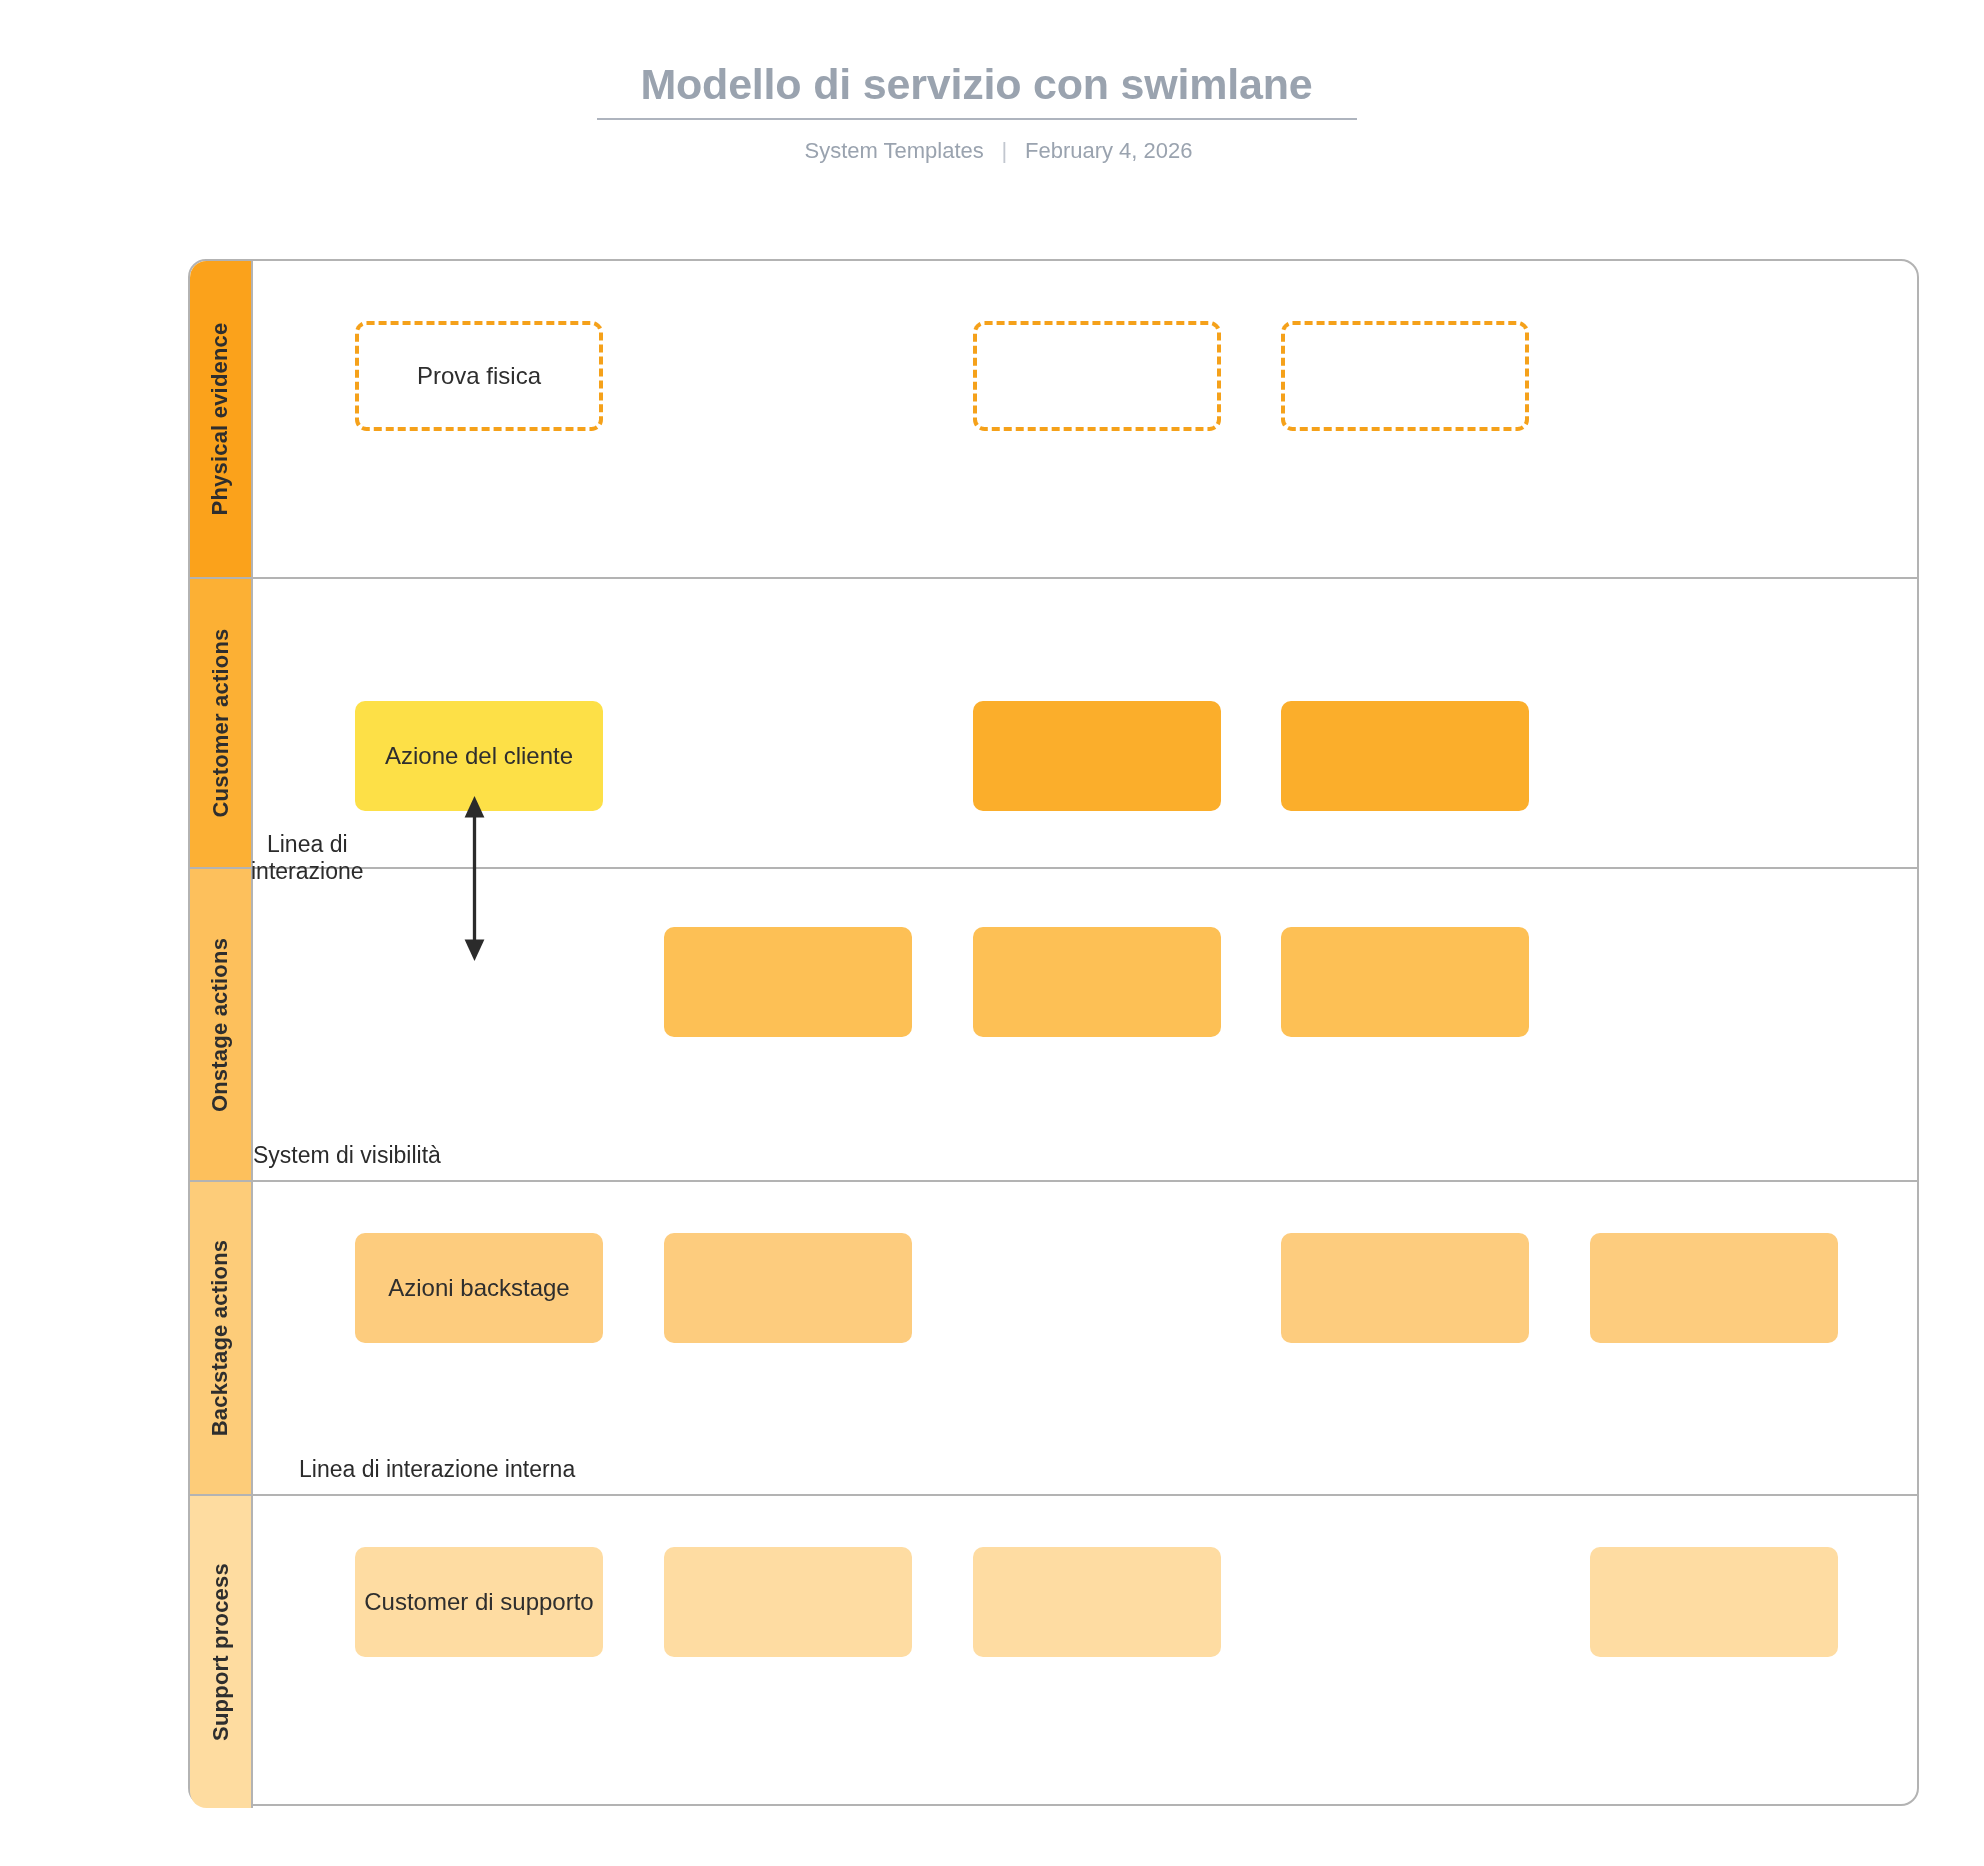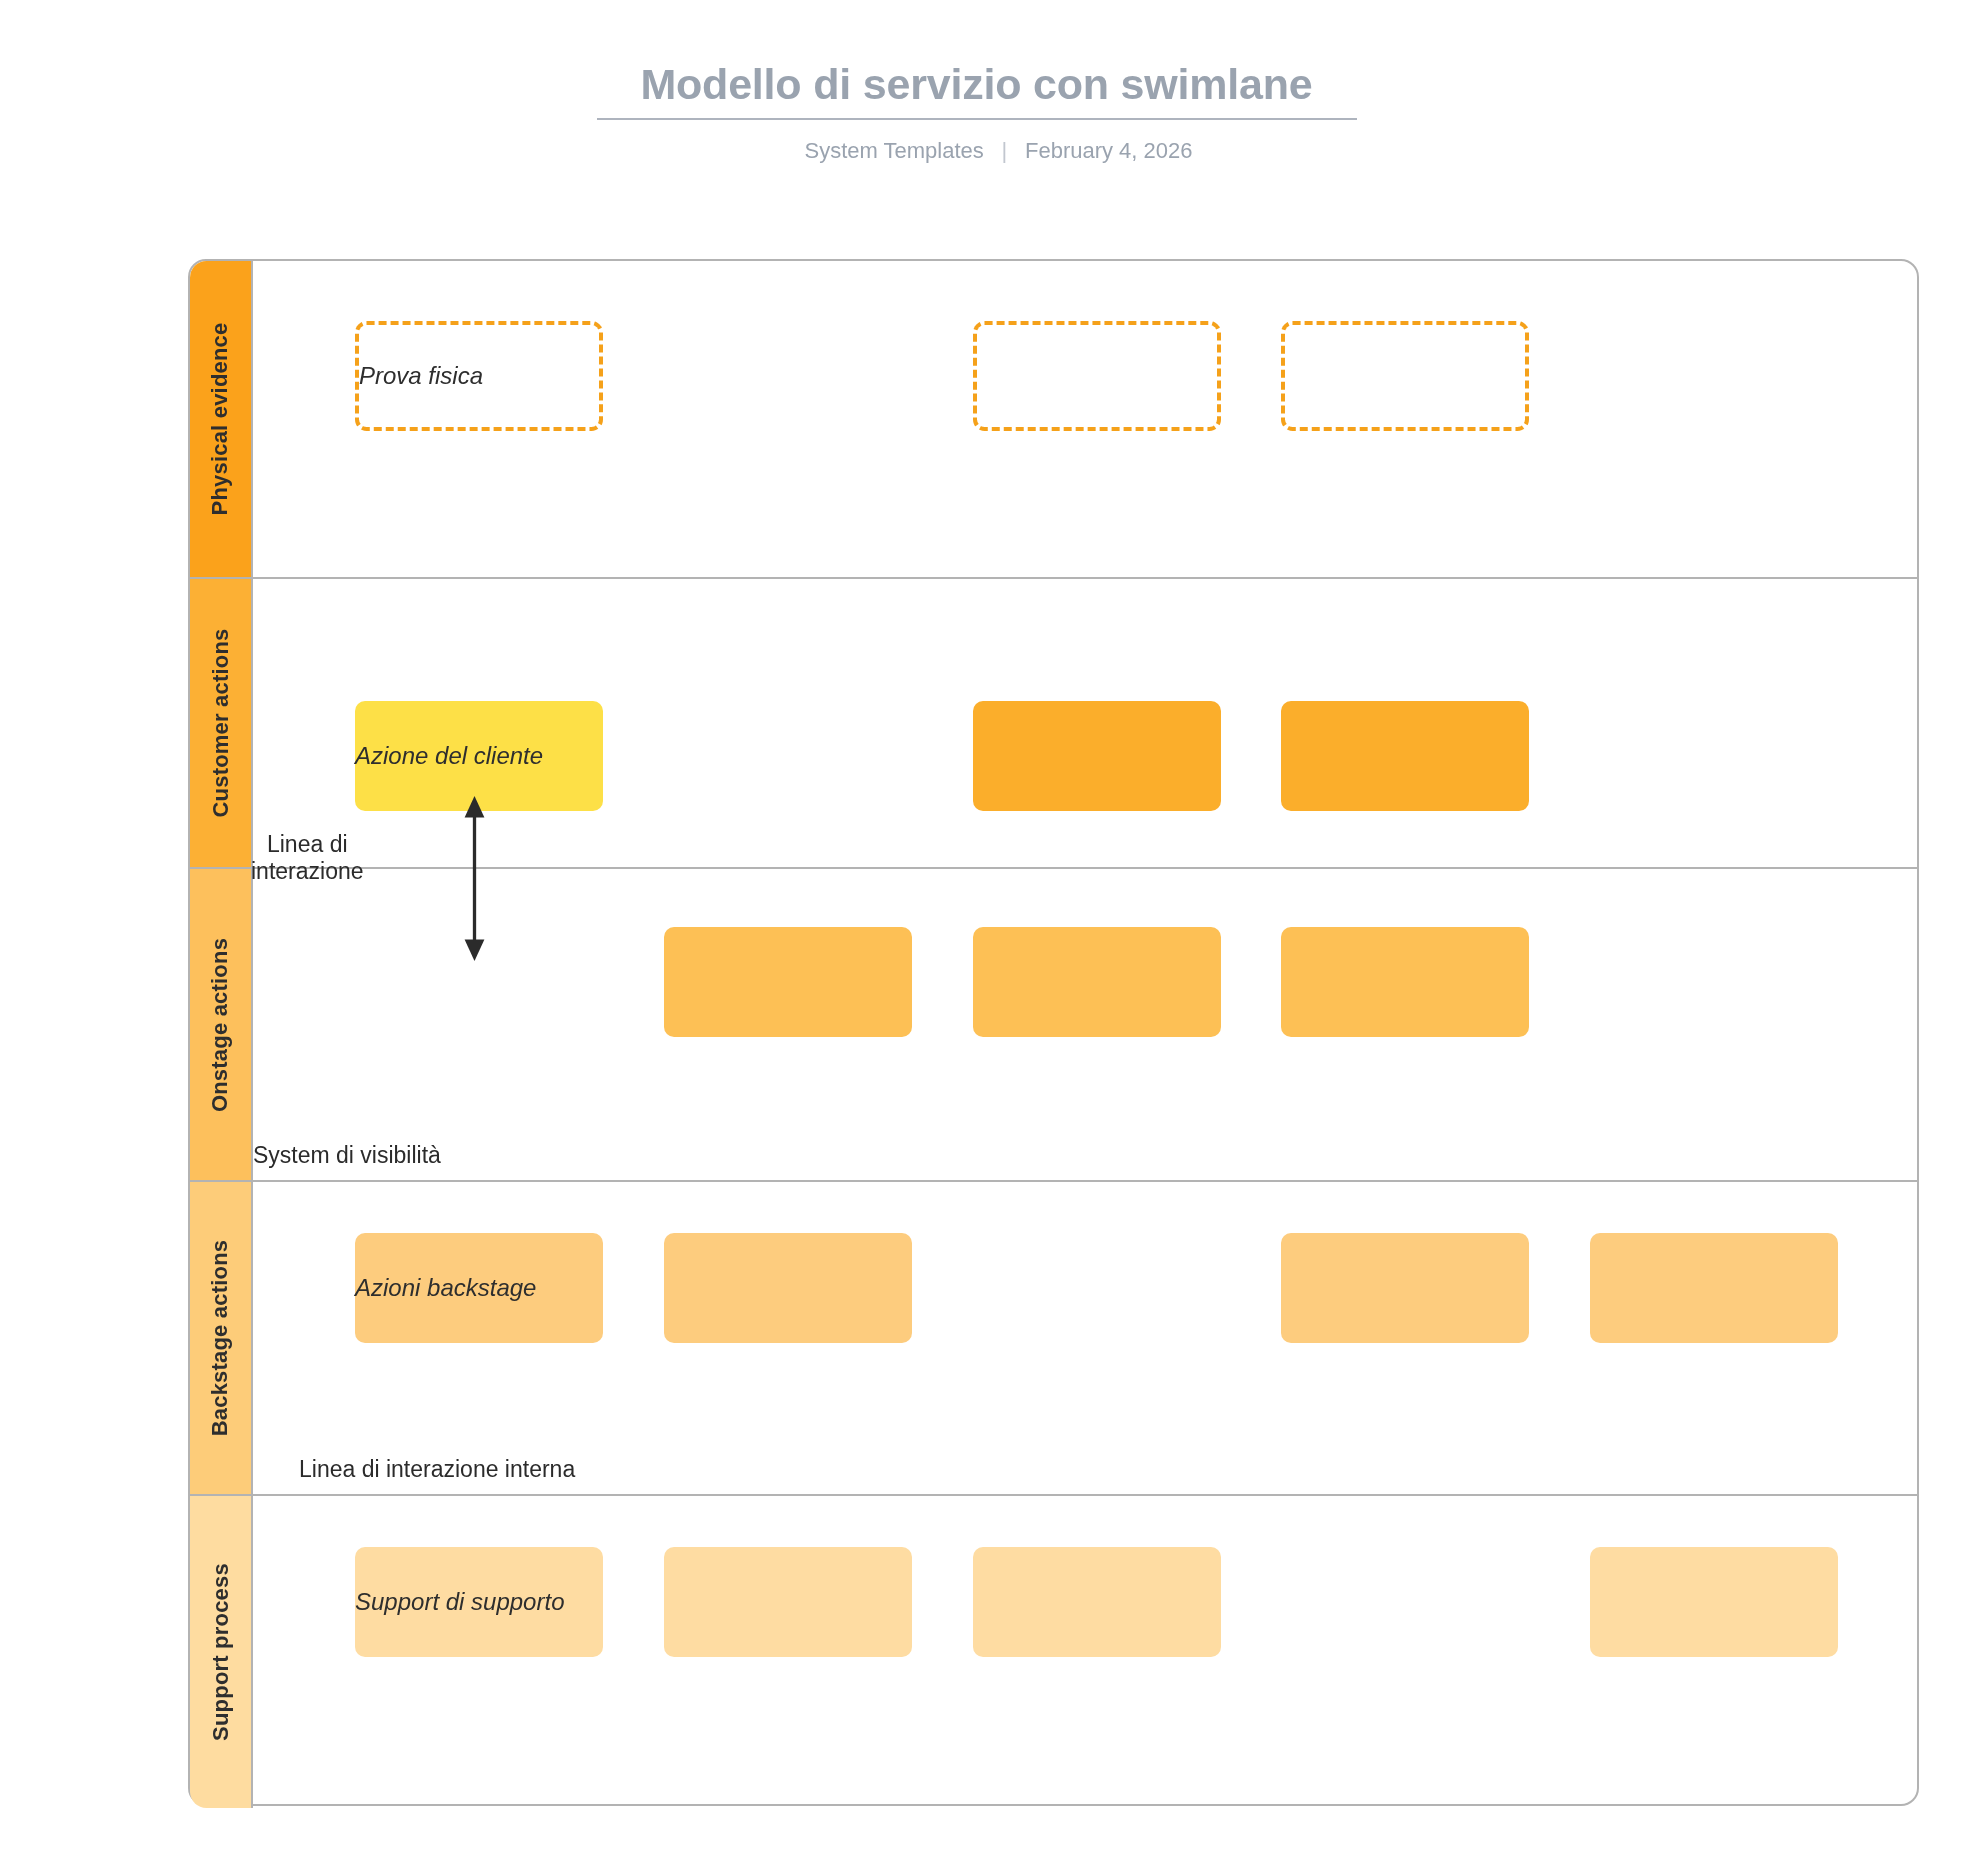--- a/index.html
+++ b/index.html
@@ -111,24 +111,23 @@
   .lane:last-child  .lane-header { border-bottom-left-radius: 16.5px; }
 
   
   .node {
     position: absolute;
     width: 248px;
     height: 110px;
     border-radius: 10px;
     display: flex;
     align-items: center;
-    justify-content: flex-start;
+    justify-content: center;
     text-align: center;
     font-size: 24px;
-    font-style: italic;
     color: #2e2e2e;
     line-height: 1.28;
     box-sizing: border-box;
   }
   .node.dashed {
     background: transparent;
     border: 4.1px dashed #f5a11a;
     border-radius: 11.6px;
   }
 
@@ -231,21 +230,21 @@
           <span></span>
         </div>
       </div>
     </div>
     <div class="lane" style="top: 1233px; height: 314px;">
       <div class="lane-header" style="background: rgb(254, 220, 160);">
         <span class="lane-header-text">Support process</span>
       </div>
       <div class="lane-body">
         <div class="node" style="left: 102px; top: 51px; background: rgb(254, 220, 162);">
-          <span>Support di supporto</span>
+          <span>Customer di supporto</span>
         </div>
         <div class="node" style="left: 411px; top: 51px; background: rgb(254, 220, 162);">
           <span></span>
         </div>
         <div class="node" style="left: 720px; top: 51px; background: rgb(254, 220, 162);">
           <span></span>
         </div>
         <div class="node" style="left: 1337px; top: 51px; background: rgb(254, 220, 162);">
           <span></span>
         </div>

